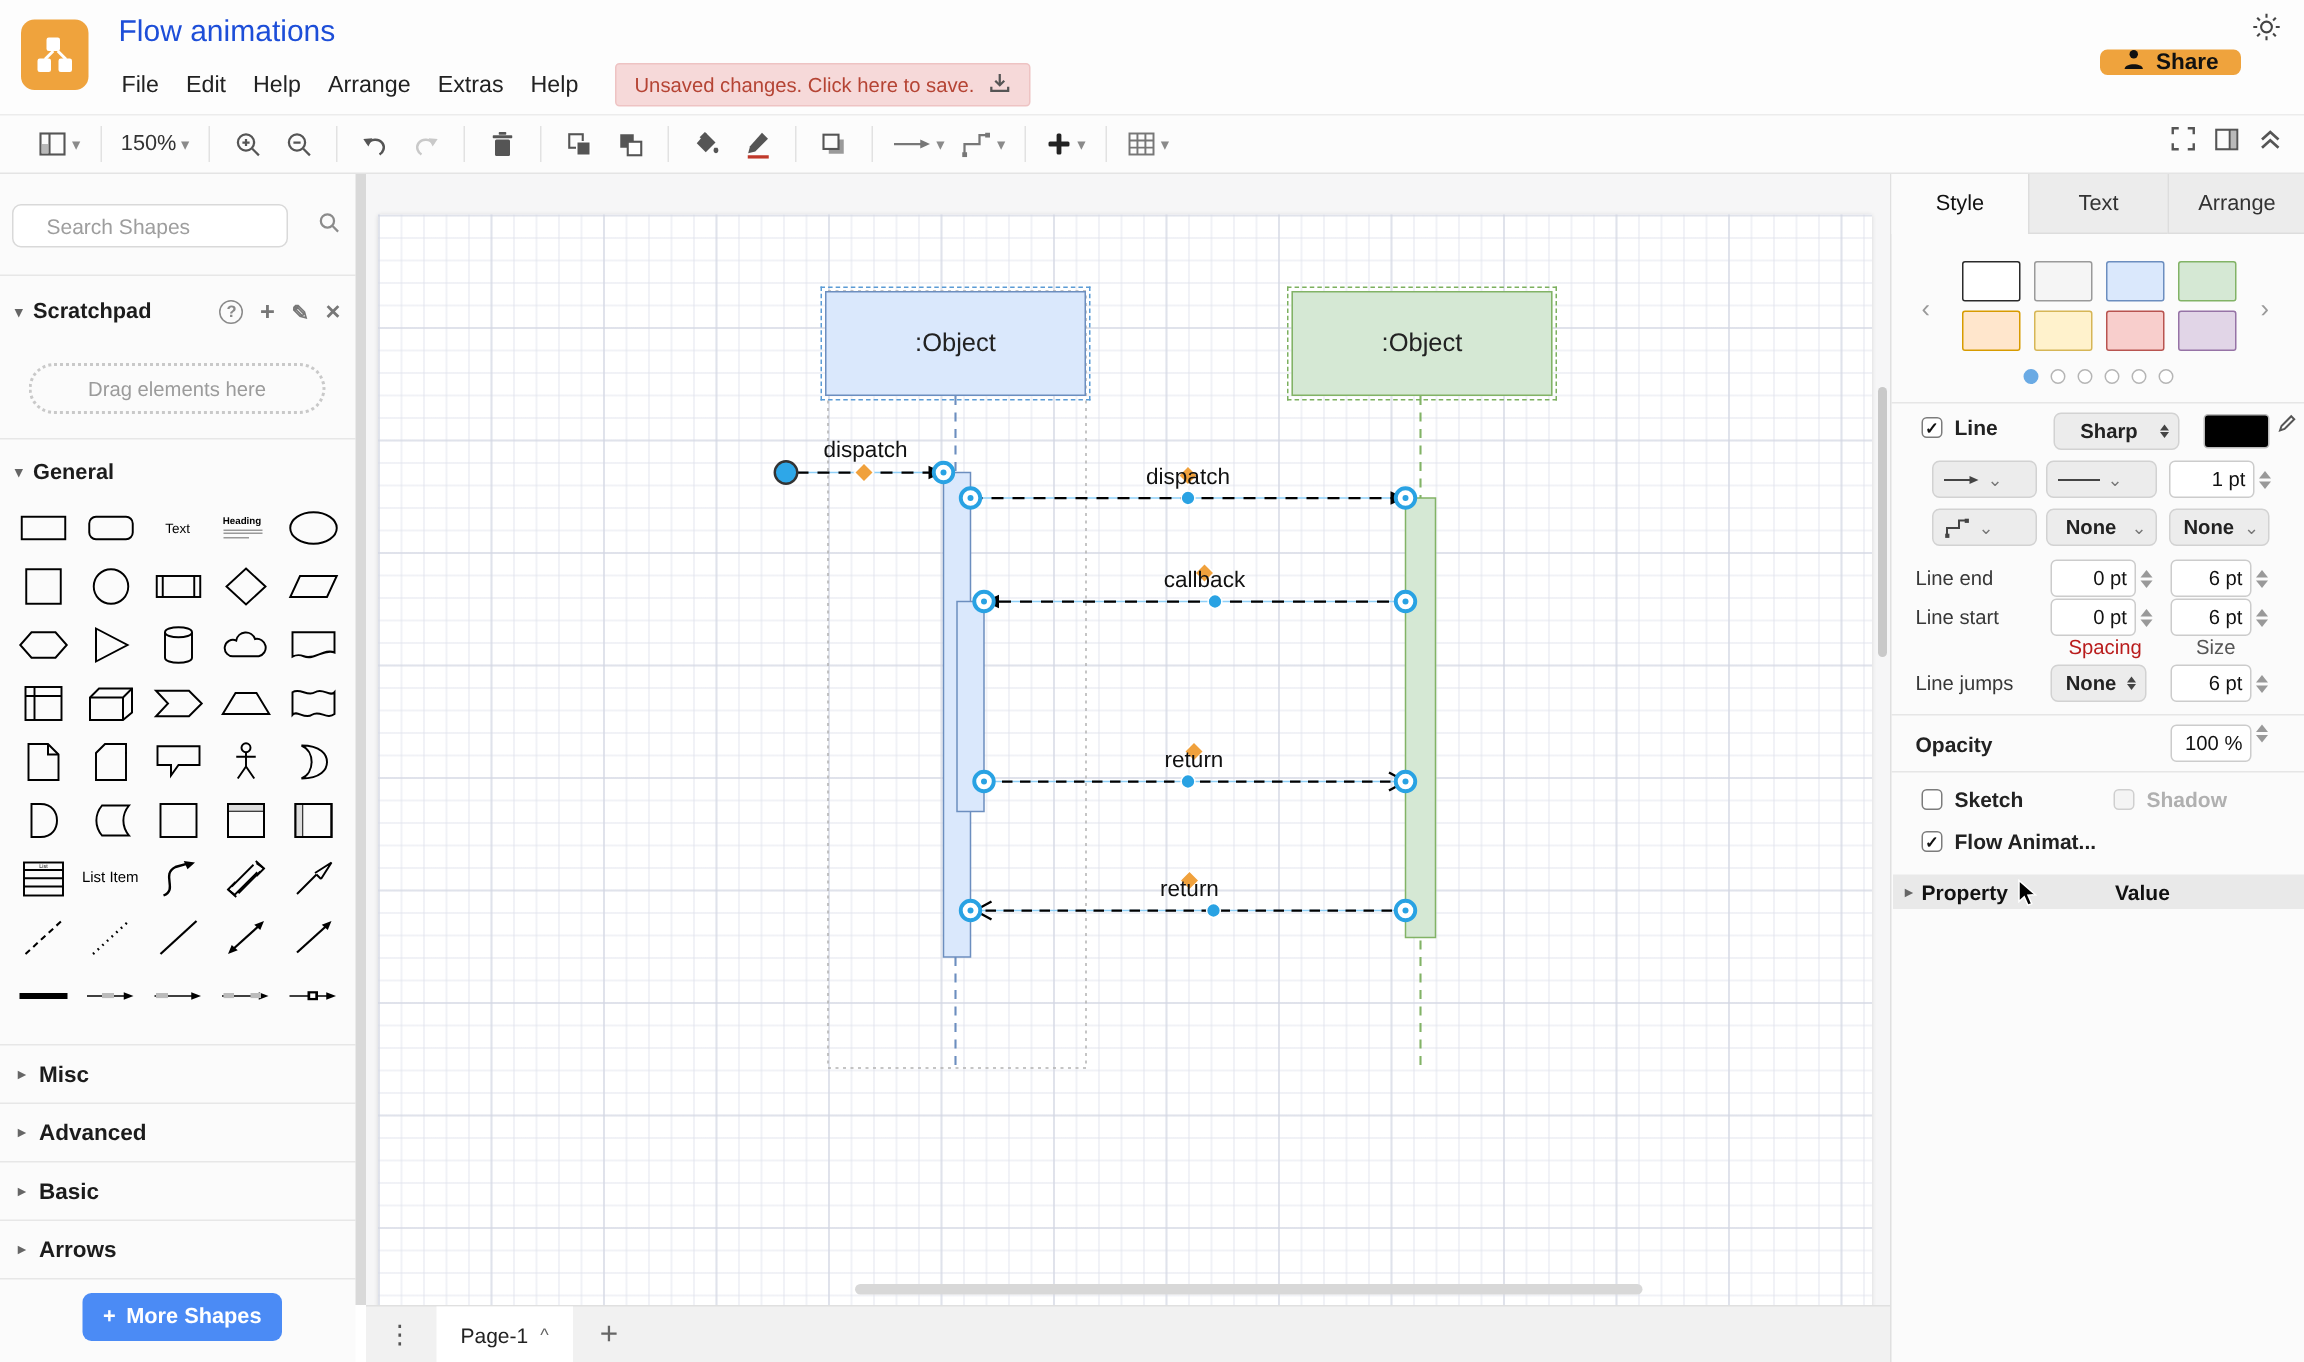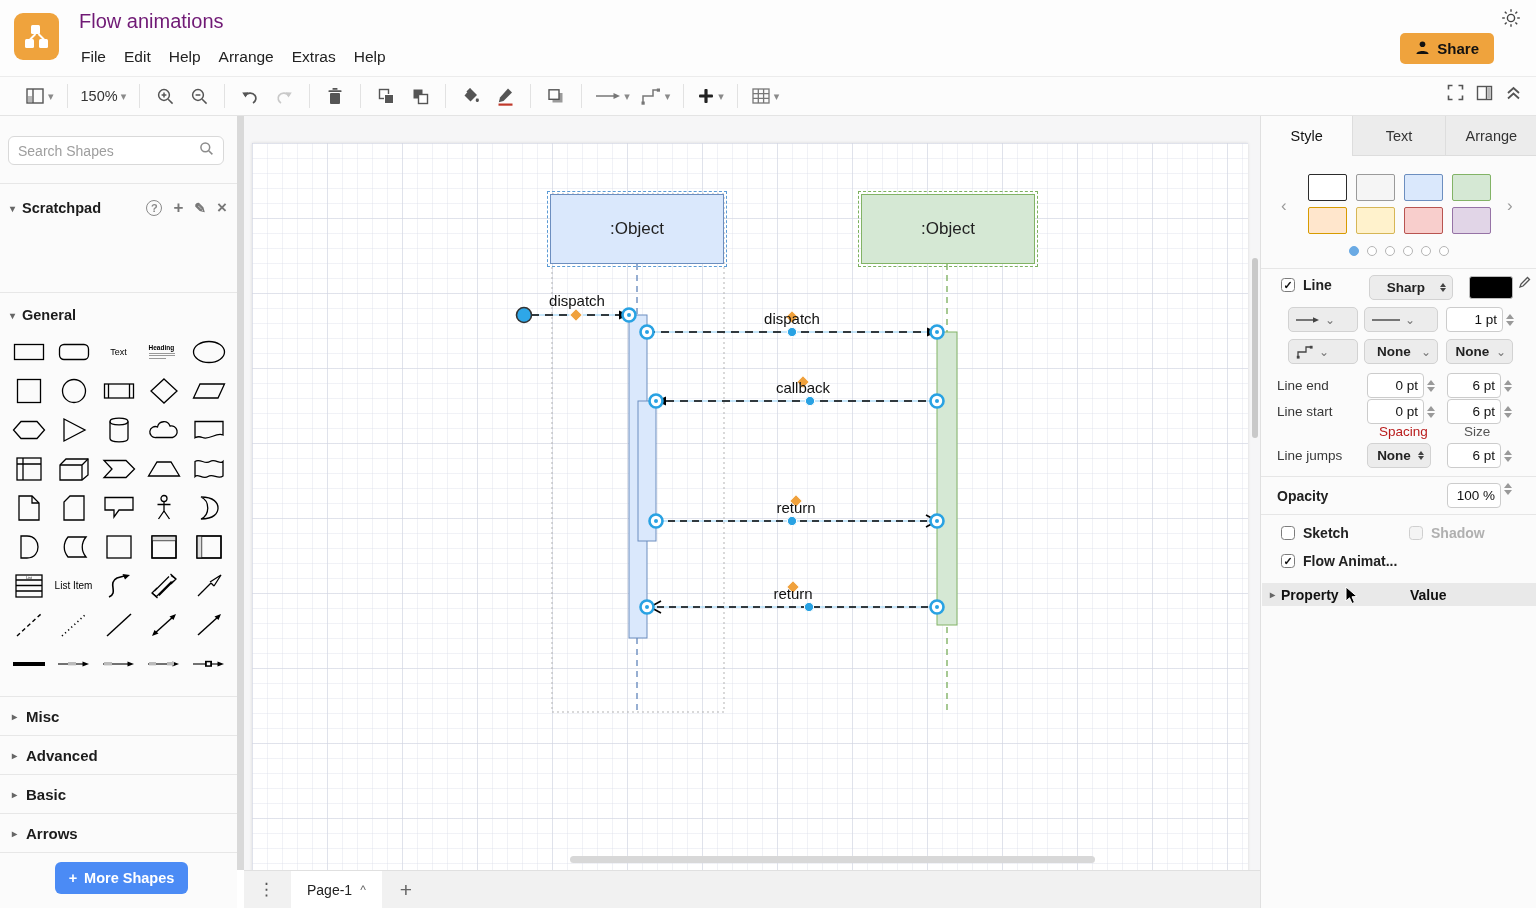--- a/index.html
+++ b/index.html
@@ -4,40 +4,40 @@
 <style>
   * { margin:0; padding:0; box-sizing:border-box; }
   html,body { width:1536px; height:908px; overflow:hidden; }
   body { font-family:"Liberation Sans", sans-serif; background:#fff; color:#333; }
   .abs { position:absolute; }
   #app { position:relative; width:1536px; height:908px; background:#fff; }
 
   
   #header { position:absolute; left:0; top:0; width:1536px; height:76px; background:#fdfdfd; }
   #logo { position:absolute; left:14px; top:13px; width:45px; height:47px; background:#efa33d; border-radius:9px; display:flex; align-items:center; justify-content:center; }
-  #doc-title { position:absolute; left:79px; top:10px; font-size:20px; color:#701a75; }
+  #doc-title { position:absolute; left:79px; top:10px; font-size:20px; color:#1d4ed8; }
   #menubar { position:absolute; left:72px; top:42px; display:flex; align-items:center; height:30px; }
   .menu-item { padding:4px 9px; font-size:15.5px; color:#222; border-radius:4px; cursor:default; }
   #unsaved-badge { position:absolute; left:410px; top:42px; height:29px; display:flex; align-items:center; gap:9px; background:#f6d9d9; border:1px solid #eec3c3; border-radius:3px; padding:0 12px; font-size:13.5px; color:#b54434; }
   #theme-icon { position:absolute; right:14px; top:7px; }
-  #share-btn { position:absolute; right:42px; top:33px; height:31px; background:#efa33d; border-radius:5px; display:flex; align-items:center; gap:7px; padding:0 15px; font-size:15px; font-weight:bold; color:#111; }
+  #share-btn { position:absolute; right:42px; top:33px; height:17px; background:#efa33d; border-radius:5px; display:flex; align-items:center; gap:7px; padding:0 15px; font-size:15px; font-weight:bold; color:#111; }
 
   
   #toolbar { position:absolute; left:0; top:76px; width:1536px; height:40px; background:#fcfcfc; border-top:1px solid #ececec; border-bottom:1px solid #e4e4e4; display:flex; align-items:center; padding-left:20px; }
   .tb-item { display:flex; align-items:center; justify-content:center; min-width:24px; height:26px; margin:0 5px; color:#555; }
   .tb-sep { width:1px; height:24px; background:#e2e2e2; margin:0 8px; }
   .tb-caret { font-size:11px; color:#8a8a8a; margin-left:3px; }
   #zoom-level { font-size:14.5px; color:#333; }
   #toolbar-right { position:absolute; right:14px; top:84px; display:flex; align-items:center; gap:12px; color:#555; }
   .disabled { opacity:.38; }
 
   
   #sidebar { position:absolute; left:0; top:116px; width:237px; height:792px; background:#fbfbfb; }
   #sidebar-splitter { position:absolute; left:237px; top:116px; width:7px; height:754px; background:#d9d9d9; }
-  #search-box { position:absolute; left:8px; top:20px; width:216px; height:29px; background:#fff; border:1px solid #d9d9d9; border-radius:6px; display:flex; align-items:center; padding:0 9px; }
+  #search-box { position:absolute; left:8px; top:20px; width:184px; height:29px; background:#fff; border:1px solid #d9d9d9; border-radius:6px; display:flex; align-items:center; padding:0 22px; }
   #search-box input { border:none; outline:none; flex:1; font-size:14px; color:#333; background:transparent; font-family:"Liberation Sans",sans-serif; }
   #search-box input::placeholder { color:#9e9e9e; }
   .side-divider { position:absolute; left:0; width:237px; height:1px; background:#e7e7e7; }
   .section-head { position:absolute; left:0; width:237px; height:30px; display:flex; align-items:center; padding-left:10px; gap:7px; font-size:14.5px; font-weight:bold; color:#1c1c1c; }
   .caret { font-size:10px; color:#666; }
   .sp-icons { position:absolute; right:10px; display:flex; gap:11px; align-items:center; color:#777; font-size:14px; }
   .q-circle { width:16px; height:16px; border:1.4px solid #8a8a8a; border-radius:50%; font-size:11px; display:flex; align-items:center; justify-content:center; color:#8a8a8a; }
   #drag-area { position:absolute; left:19px; top:126px; width:198px; height:34px; border:2px dotted #c9c9c9; border-radius:17px; display:flex; align-items:center; justify-content:center; font-size:13.5px; color:#9b9b9b; }
   #shape-grid { position:absolute; left:6px; top:216px; width:226px; display:grid; grid-template-columns:repeat(5,45px); grid-auto-rows:39px; }
   .cell { display:flex; align-items:center; justify-content:center; }
@@ -123,20 +123,30 @@
     </div>
     <div id="doc-title">Flow animations</div>
     <div id="menubar">
       <span class="menu-item">File</span>
       <span class="menu-item">Edit</span>
       <span class="menu-item">Help</span>
       <span class="menu-item">Arrange</span>
       <span class="menu-item">Extras</span>
       <span class="menu-item">Help</span>
     </div>
+    <div id="unsaved-badge">
+      <span>Unsaved changes. Click here to save.</span>
+      <span>
+        <svg width="15" height="15" viewBox="0 0 16 16" stroke="#555" stroke-width="1.6" fill="none">
+          <path d="M8 1.5 V9"></path>
+            <path d="M4.8 6.2 L8 9.4 L11.2 6.2"></path>
+            <path d="M2 10.5 V13.5 H14 V10.5"></path>
+        </svg>
+      </span>
+    </div>
     <div id="theme-icon">
       <svg width="22" height="22" viewBox="0 0 22 22" stroke="#444" stroke-width="1.4" fill="none">
         <circle cx="11" cy="11" r="3.6"></circle>
         <g>
             <path d="M11 2.2v2.6"></path>
             <path d="M11 17.2v2.6"></path>
             <path d="M2.2 11h2.6"></path>
             <path d="M17.2 11h2.6"></path>
         <path d="M4.8 4.8l1.8 1.8"></path>
             <path d="M15.4 15.4l1.8 1.8"></path>
@@ -307,20 +317,23 @@
     <div class="side-divider" style="top:67px"></div>
     <div class="section-head" style="top:77px">
       <span class="caret">▾</span>
       <span>Scratchpad</span>
       <span class="sp-icons">
         <span class="q-circle">?</span>
         <span style="font-size:17px">+</span>
         <span>✎</span>
         <span style="font-size:17px">×</span>
       </span>
+    </div>
+    <div id="drag-area">
+      <span>Drag elements here</span>
     </div>
     <div class="side-divider" style="top:176px"></div>
     <div class="section-head" style="top:184px">
       <span class="caret">▾</span>
       <span>General</span>
     </div>
 
     <div id="shape-grid">
       <div class="cell">
           <svg width="32" height="20" viewBox="0 0 32 20">

